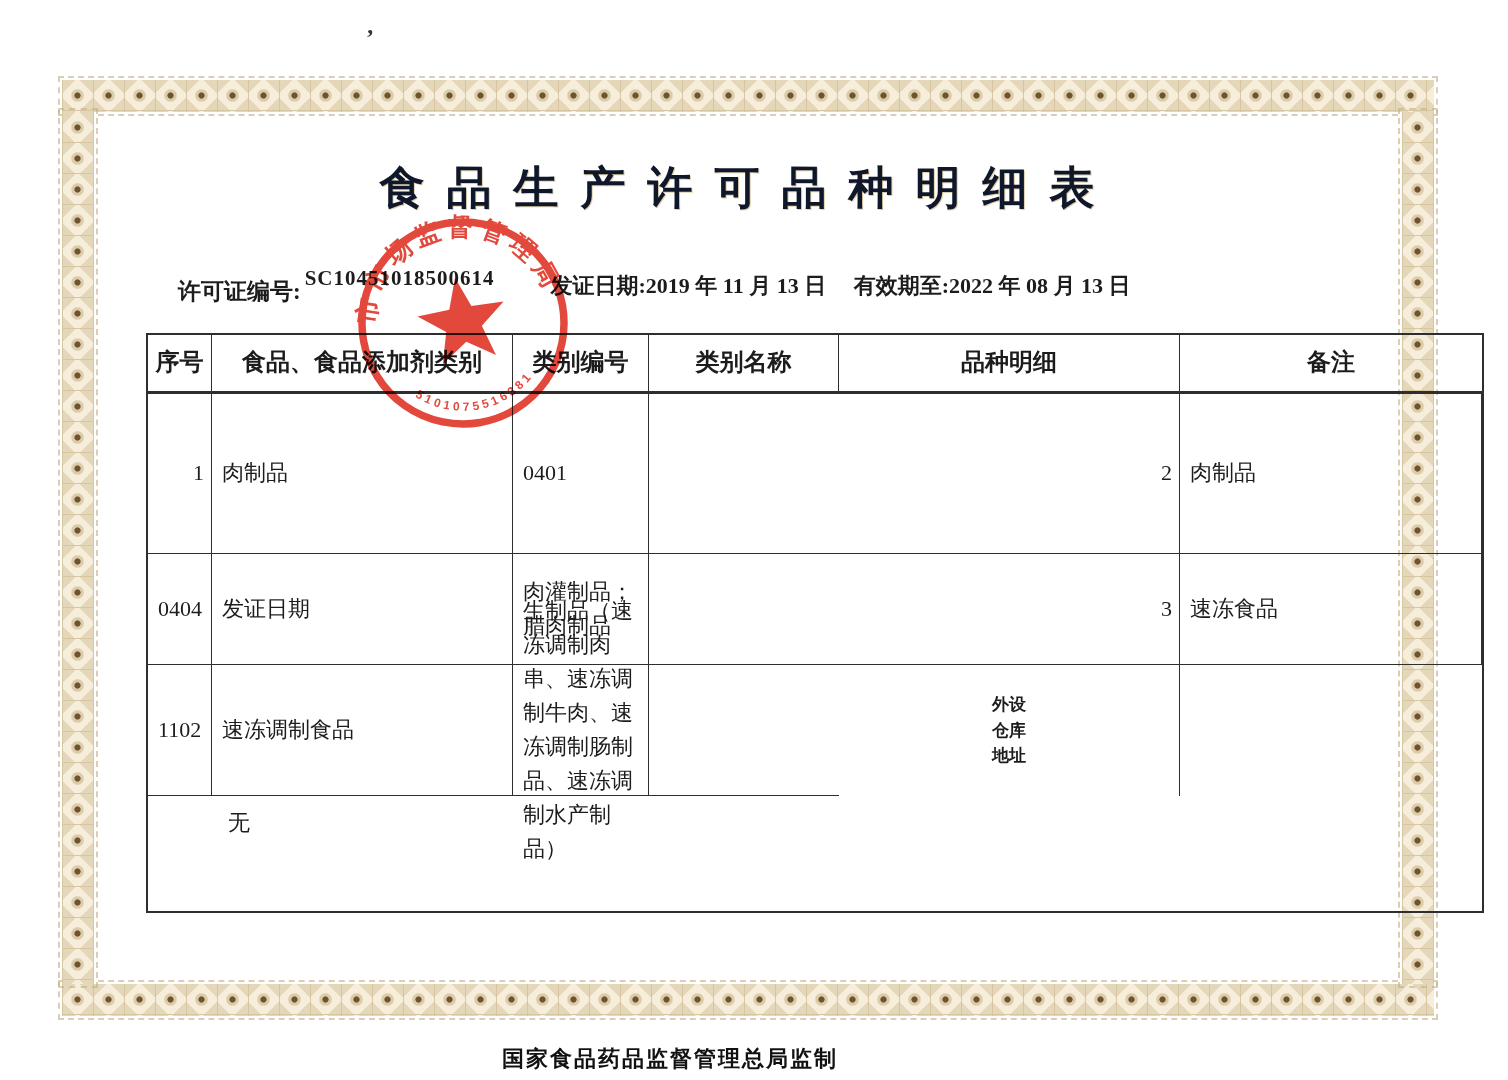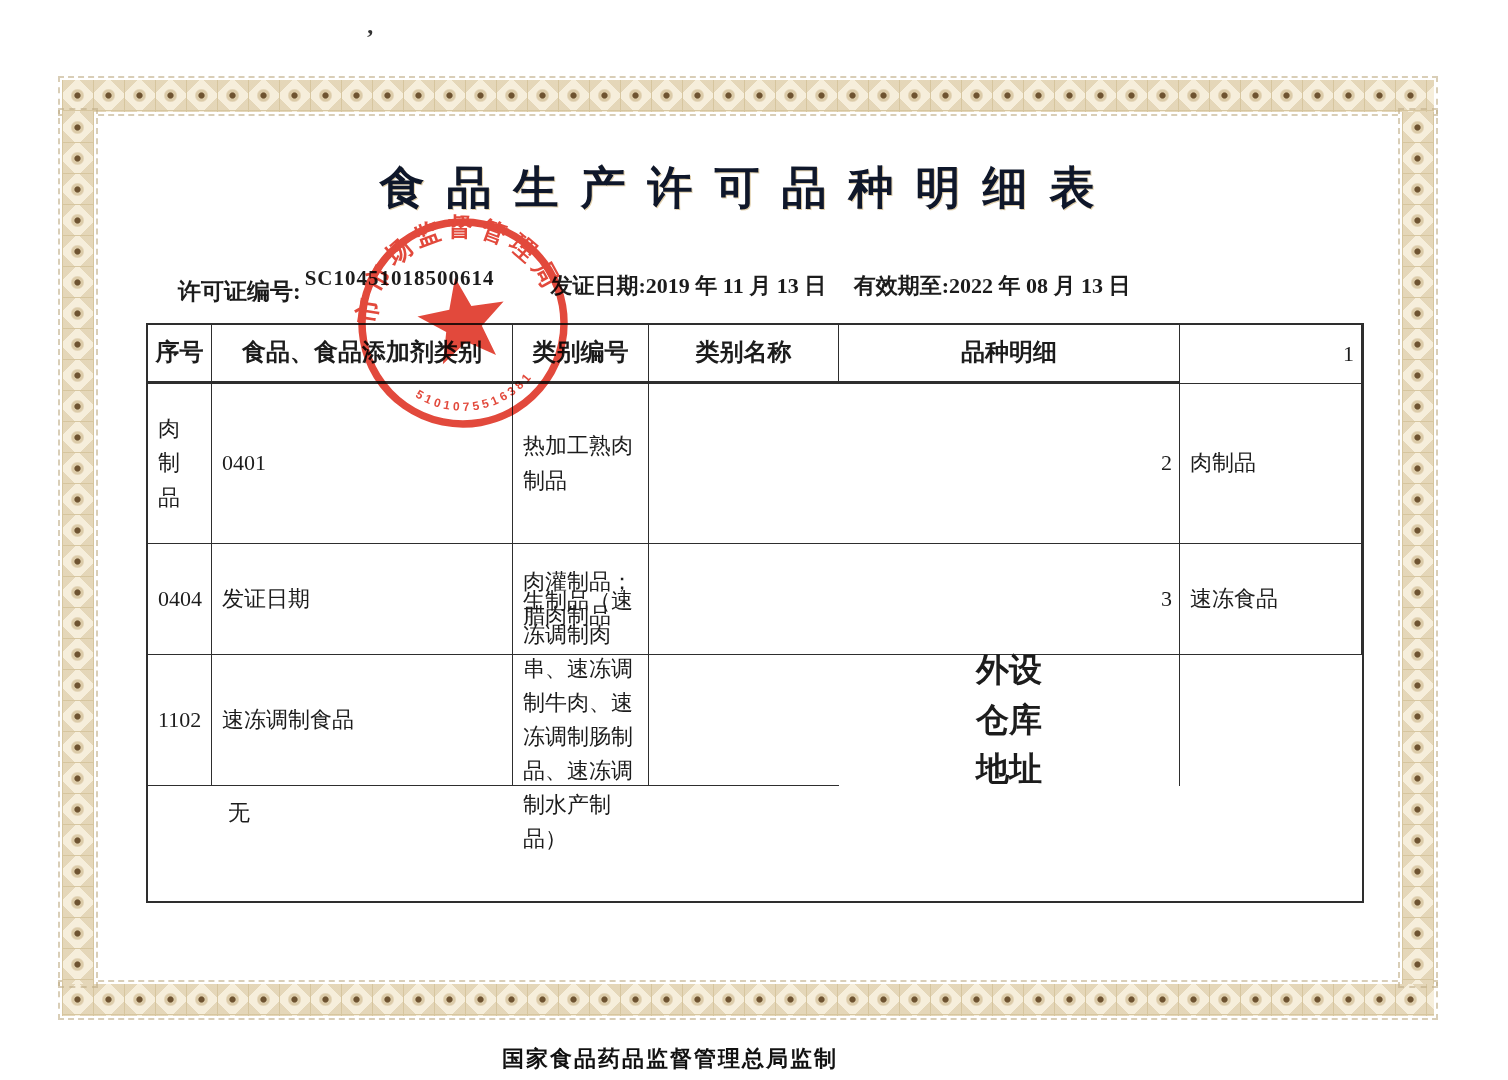--- a/index.html
+++ b/index.html
@@ -32,32 +32,32 @@
   .doc-title { position:absolute; left:92px; top:158px; width:1312px; text-align:center;
                font-size:45px; font-weight:bold; letter-spacing:22px; color:#0f172a;
                text-shadow:1px 1px 0 rgba(190,150,70,.45); }
   .license-line { position:absolute; left:178px; top:264px; width:1200px; white-space:nowrap; }
   .license-line .lbl { display:inline-block; font-size:23px; font-weight:bold; vertical-align:top; margin-top:12px; }
   .license-line .num { display:inline-block; font-size:21px; font-weight:bold; vertical-align:top; margin-top:2px; letter-spacing:1px; }
   .license-line .dates { display:inline-block; font-size:22px; font-weight:bold; vertical-align:top; margin-top:7px; margin-left:52px; }
   .license-line .dates .valid { margin-left:22px; }
 
   
-  .lic-table { position:absolute; left:146px; top:323px; width:1218px; height:580px;
+  .lic-table { position:absolute; left:146px; top:333px; width:1338px; height:580px;
                display:grid;
                grid-template-columns:64px 301px 136px 190px 341px 1fr;
                grid-template-rows:59px 160px 111px 131px 1fr;
                border:2.5px solid #2e2e2e; font-size:22px; }
   .cell { border-right:1.5px solid #2e2e2e; border-bottom:1.5px solid #2e2e2e;
           display:flex; align-items:center; padding:4px 10px; line-height:1.55; }
   .cell.last-col { border-right:none; }
   .cell.head { font-weight:bold; font-size:24px; justify-content:center; padding:2px 4px;
                border-bottom:3px solid #2e2e2e; }
   .cell.seq { justify-content:flex-end; padding-right:7px; }
-  .cell.wh-label { flex-direction:column; justify-content:center; font-weight:bold; font-size:33px;
+  .cell.wh-label { flex-direction:column; justify-content:center; font-weight:bold; font-size:17px;
                    line-height:1.5; border-bottom:none; }
   .cell.wh-value { grid-column:2 / 7; align-items:flex-start; padding:10px 10px 4px 16px;
                    border-right:none; border-bottom:none; }
 
   
   .seal { position:absolute; left:346px; top:206px; width:234px; height:234px;
           opacity:.9; mix-blend-mode:multiply; transform:rotate(-10deg); pointer-events:none; }
 
   
   .page-footer { position:absolute; left:0; top:1036px; width:1340px; text-align:center;
@@ -88,25 +88,25 @@
     </span>
   </div>
 
   <div class="lic-table">
 
     <div class="cell head">序号</div>
     <div class="cell head">食品、食品添加剂类别</div>
     <div class="cell head">类别编号</div>
     <div class="cell head">类别名称</div>
     <div class="cell head">品种明细</div>
+    <div class="cell head last-col">备注</div>
 
     <div class="cell seq">1</div>
     <div class="cell">肉制品</div>
     <div class="cell">0401</div>
-    <div class="cell">热加工熟肉制品</div>
     <div class="cell last-col"></div>
 
     <div class="cell seq">2</div>
     <div class="cell">肉制品</div>
     <div class="cell">0404</div>
     <div class="cell">发证日期</div>
     <div class="cell">肉灌制品；腊肉制品</div>
     <div class="cell last-col"></div>
 
     <div class="cell seq">3</div>

